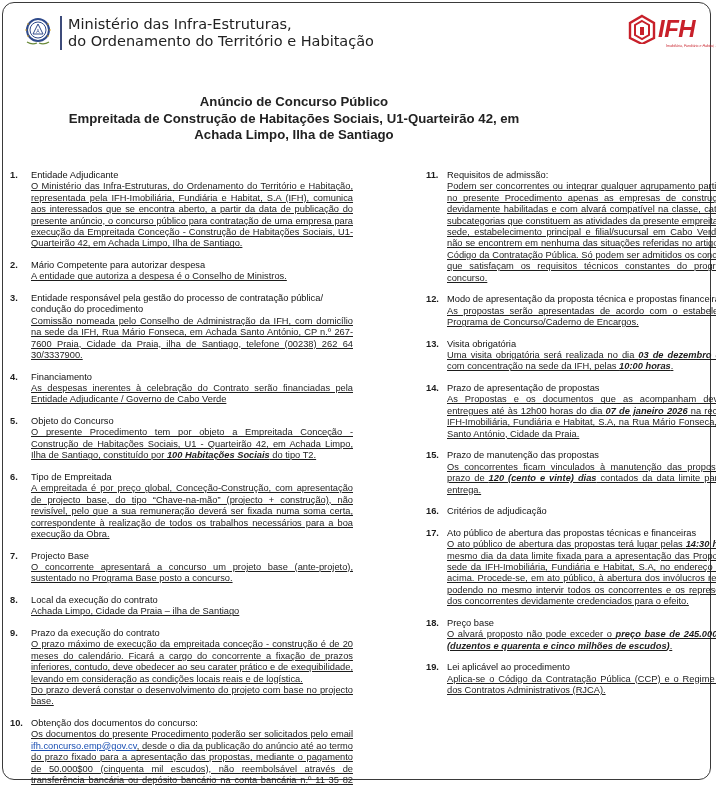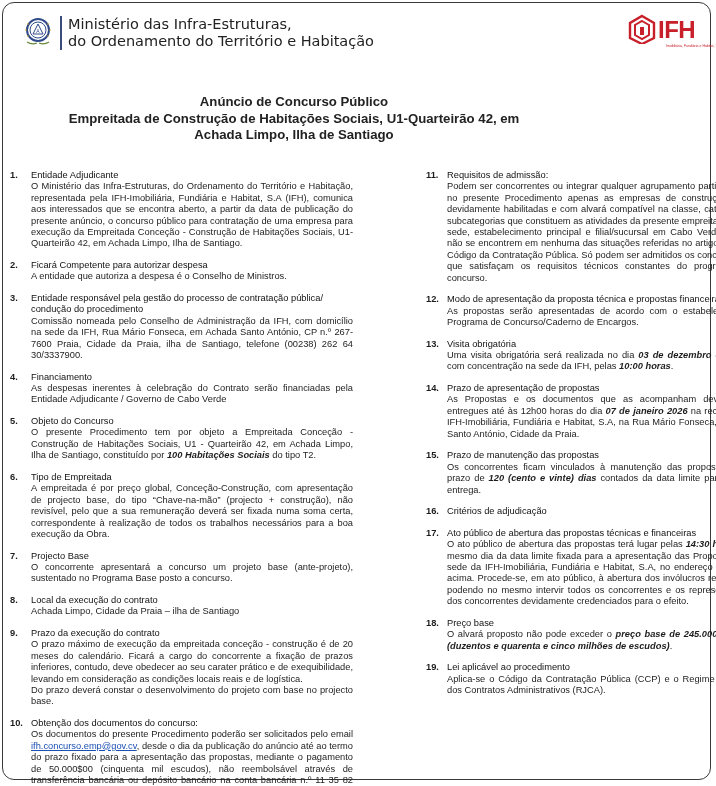--- a/index.html
+++ b/index.html
@@ -2,32 +2,32 @@
 <html><head>
 <meta charset="utf-8">
 <style>
   html, body { margin:0; padding:0; background:#ffffff; }
   body { width:716px; height:786px; overflow:hidden; position:relative; font-family:"Liberation Sans", sans-serif; color:#1a1a1a; }
   .frame { position:absolute; left:2px; top:2px; width:709px; height:778px; border:1.5px solid #3a3a3a; border-radius:12px; box-sizing:border-box; }
   .header { position:absolute; left:20px; top:14px; display:flex; align-items:flex-end; }
   .emblem { width:36px; height:36px; }
   .ministry-bar { width:2px; height:34px; background:#3d4b7a; margin:0 6px 0 4px; }
   .ministry-text { font-family:"DejaVu Sans", sans-serif; font-size:14.5px; line-height:17px; color:#222; }
-  .ifh-logo { position:absolute; left:628px; top:14px; display:flex; align-items:flex-end; }
+  .ifh-logo { position:absolute; left:628px; top:14px; display:flex; align-items:center;font-style:italic; }
   .ifh-letters { font-family:"Liberation Sans", sans-serif; font-weight:bold; font-size:24px; color:#c8202a; letter-spacing:-0.5px; margin-left:2px; line-height:28px; }
   .ifh-sub { position:absolute; left:38px; top:30px; font-size:3.5px; color:#c8202a; white-space:nowrap; }
   .title-block { position:absolute; left:0; top:94px; width:588px; text-align:center; font-weight:bold; font-size:13.2px; line-height:16.5px; color:#222; }
   .col { position:absolute; top:170px; font-size:9.3px; line-height:11.4px; color:#1d1d1d; }
   .col.left { left:10px; width:343px; }
   .col.right { left:382px; width:325px;margin-left:44px; }
   .item { display:flex; margin-bottom:10.2px; }
   .num { flex:0 0 21px; font-weight:bold; }
   .content { flex:1; }
   .heading { font-weight:500; color:#111; }
-  .body { text-align:justify; }
+  .body { text-align:justify;text-decoration:underline; }
   .body i { font-style:italic; font-weight:bold; }
   .link { color:#1a4fb3; text-decoration:underline; }
 </style>
 </head>
 <body>
 
 <div class="frame"></div>
 
 <div class="header">
   <svg class="emblem" viewBox="0 0 36 36">
@@ -71,21 +71,21 @@
   <div class="item">
     <div class="num">1.</div>
     <div class="content">
       <div class="heading">Entidade Adjudicante</div>
       <div class="body">O Ministério das Infra-Estruturas, do Ordenamento do Território e Habitação, representada pela IFH-Imobiliária, Fundiária e Habitat, S.A (IFH), comunica aos interessados que se encontra aberto, a partir da data de publicação do presente anúncio, o concurso público para contratação de uma empresa para execução da Empreitada Conceção - Construção de Habitações Sociais, U1-Quarteirão 42, em Achada Limpo, Ilha de Santiago.</div>
     </div>
   </div>
   <div class="item">
     <div class="num">2.</div>
     <div class="content">
-      <div class="heading">Ficará Competente para autorizar despesa</div>
+      <div class="heading">Mário Competente para autorizar despesa</div>
       <div class="body">A entidade que autoriza a despesa é o Conselho de Ministros.</div>
     </div>
   </div>
   <div class="item">
     <div class="num">3.</div>
     <div class="content">
       <div class="heading">Entidade responsável pela gestão do processo de contratação pública/ condução do procedimento</div>
       <div class="body">Comissão nomeada pelo Conselho de Administração da IFH, com domicílio na sede da IFH, Rua Mário Fonseca, em Achada Santo António, CP n.º 267-7600 Praia, Cidade da Praia, ilha de Santiago, telefone (00238) 262 64 30/3337900.</div>
     </div>
   </div>

